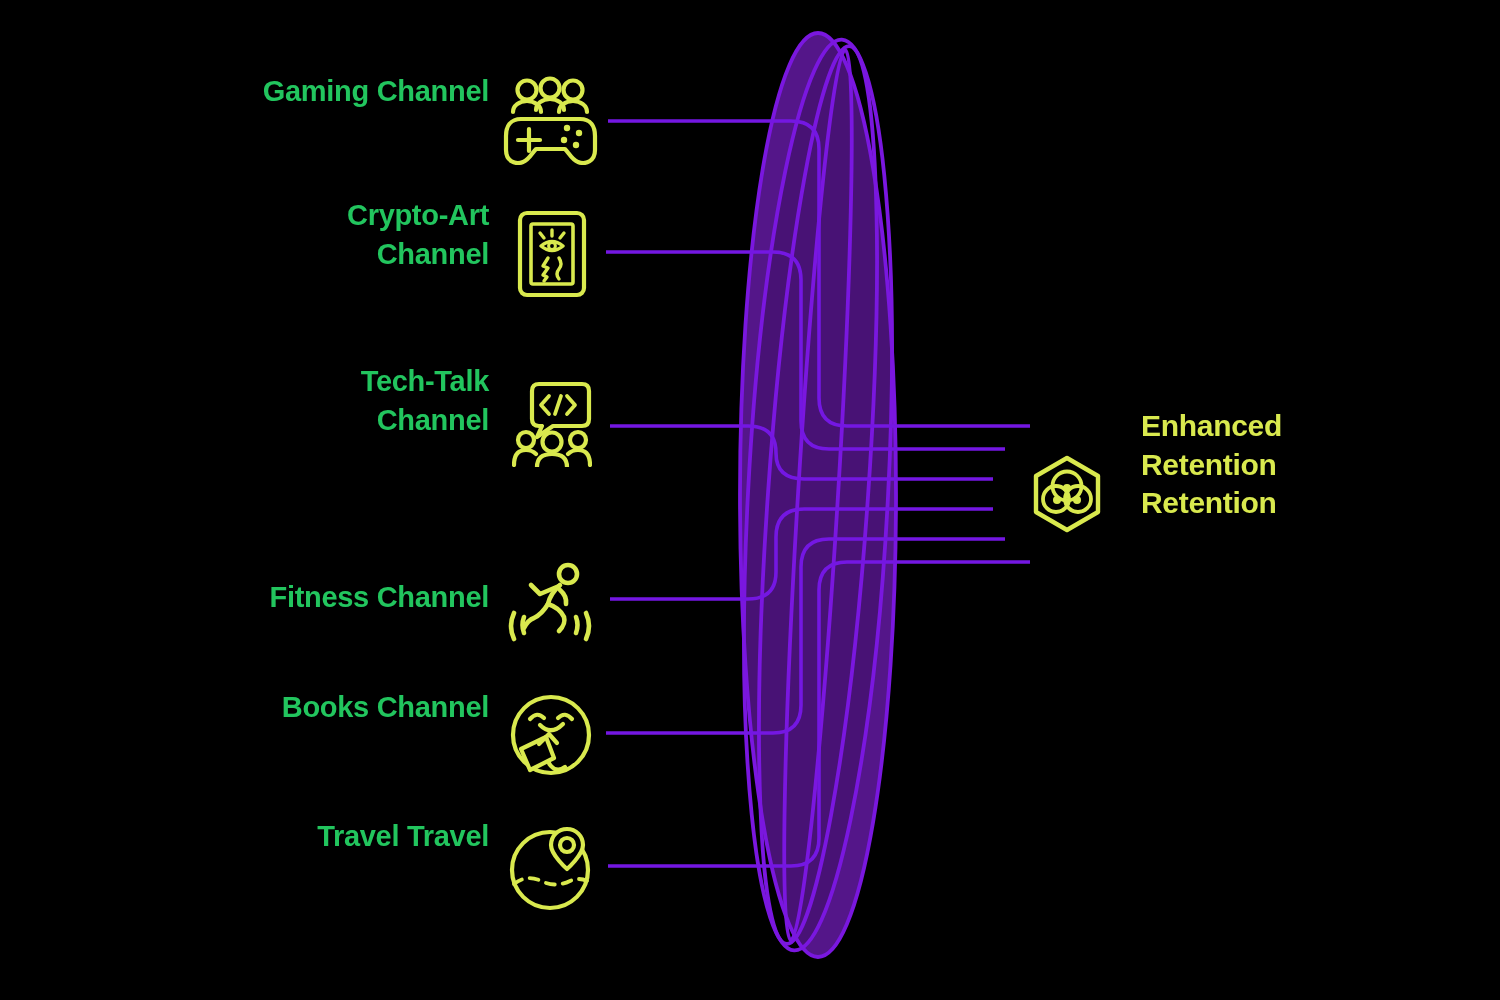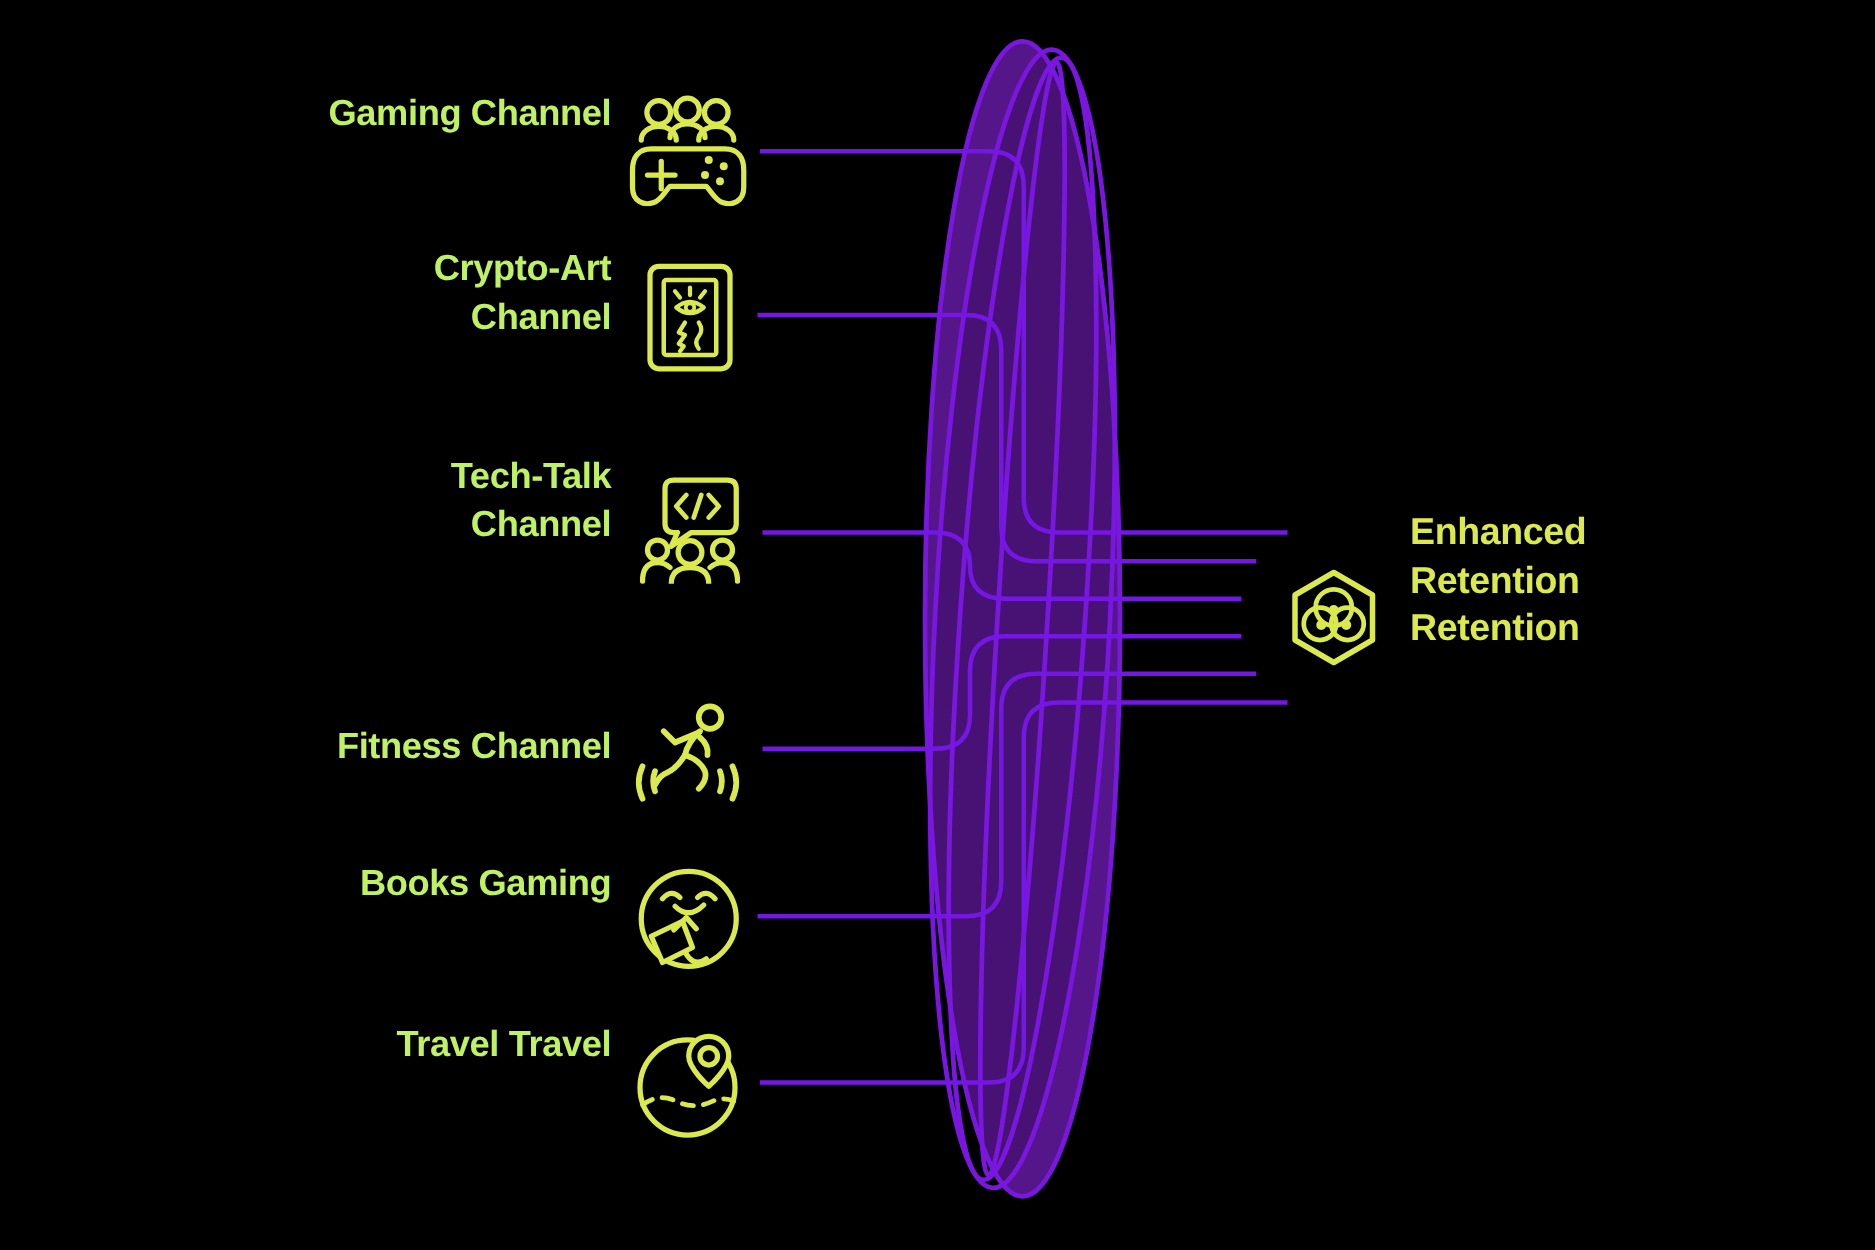--- a/index.html
+++ b/index.html
@@ -1,24 +1,24 @@
 <!DOCTYPE html>
 <html><head>
 <meta charset="utf-8">
 <style>
   html,body{margin:0;padding:0;background:#000;}
   .stage{position:relative;width:1500px;height:1000px;background:#000;overflow:hidden;
          font-family:"Liberation Sans","DejaVu Sans",sans-serif;}
   .wires{position:absolute;left:0;top:0;width:1500px;height:1000px;}
-  .label{position:absolute;right:1011px;text-align:right;color:#bef264;
+  .label{position:absolute;right:1011px;text-align:right;color:#22c55e;
          font-size:29px;font-weight:700;line-height:39px;letter-spacing:-0.3px;white-space:nowrap;}
   .label span{display:block;}
   .outcome-label{position:absolute;left:1128px;top:407px;color:#D9E94E;
          font-size:30px;font-weight:700;line-height:38.5px;letter-spacing:-0.3px;}
-  .outcome-label span{display:block;}
+  .outcome-label span{display:block;margin-left:13px;}
   .icon{position:absolute;color:#D9E94E;}
   .icon svg{display:block;}
   .icon path,.icon circle,.icon rect,.icon polygon{vector-effect:non-scaling-stroke;}
 </style>
 </head>
 <body>
 
 <div class="stage">
 
   <svg class="wires" viewBox="0 0 1500 1000">
@@ -51,21 +51,21 @@
     <span>Channel</span>
   </div>
   <div class="label" style="top:362px">
     <span>Tech-Talk</span>
     <span>Channel</span>
   </div>
   <div class="label" style="top:578px">
     <span>Fitness Channel</span>
   </div>
   <div class="label" style="top:688px">
-    <span>Books Gaming</span>
+    <span>Books Channel</span>
   </div>
   <div class="label" style="top:817px">
     <span>Travel Travel</span>
   </div>
 
   <div class="icon" style="left:503px;top:75px">
     <svg width="95" height="90" viewBox="0 0 95 90" fill="none" stroke="currentColor" stroke-width="4.2" stroke-linecap="round" stroke-linejoin="round">
       <circle cx="24" cy="15" r="9.5"></circle>
         <circle cx="47" cy="13" r="9.5"></circle>
         <circle cx="70" cy="15" r="9.5"></circle>

